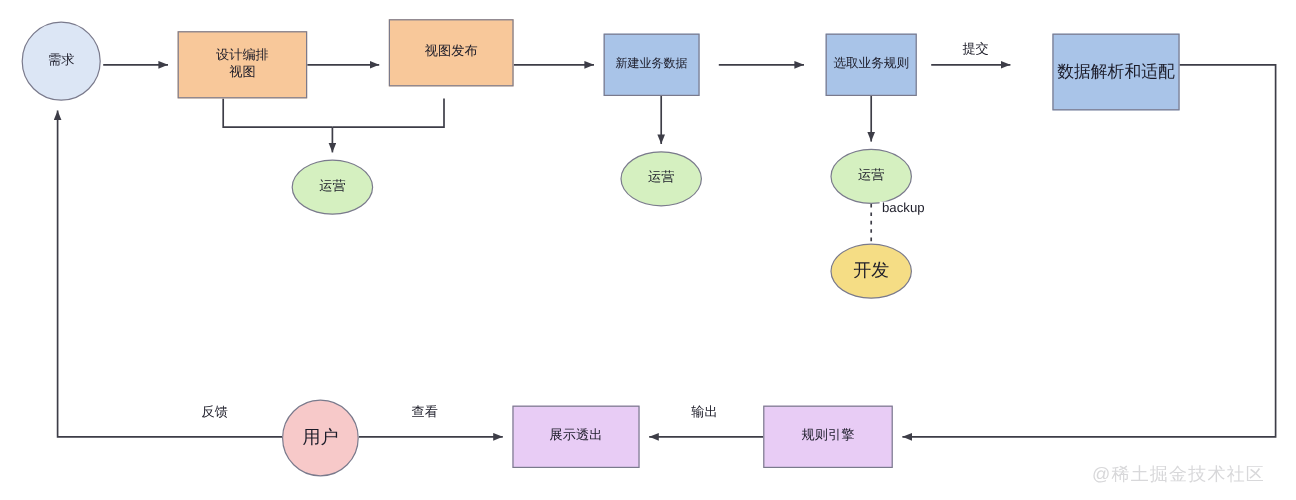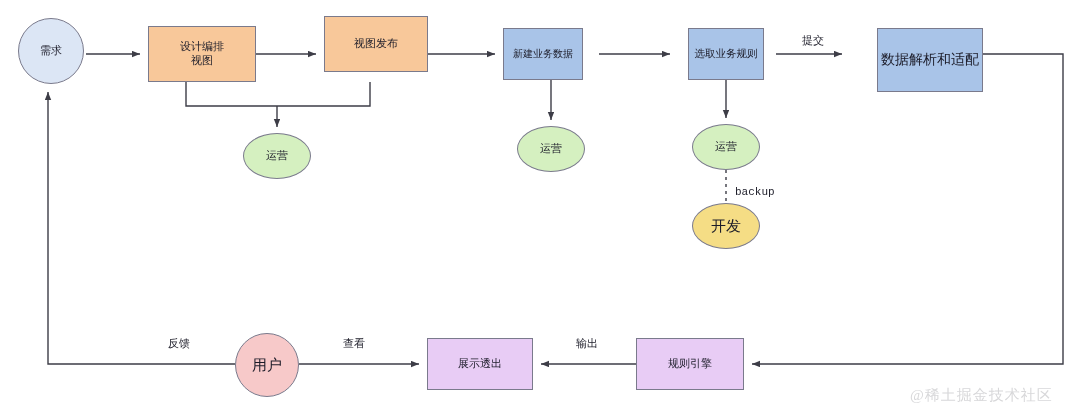--- a/index.html
+++ b/index.html
@@ -4,21 +4,21 @@
 <style>
   html,body{margin:0;padding:0;background:#ffffff;}
   body{font-family:"Liberation Sans","DejaVu Sans",sans-serif;}
   #canvas{position:relative;width:1080px;height:417px;background:#ffffff;overflow:hidden;}
   svg.edges{position:absolute;left:0;top:0;width:1080px;height:417px;pointer-events:none;}
   .node{position:absolute;box-sizing:border-box;display:flex;align-items:center;justify-content:center;text-align:center;line-height:1.25;color:#1b1b28;}
   .node.rect{border:1px solid #7a7a8c;}
   .node.circle{border:1px solid #7a7a8c;border-radius:50%;}
   .node.ellipse{border:1px solid #7a7a8c;border-radius:50%;}
   .edge-lbl{position:absolute;color:#20202c;white-space:nowrap;background:#ffffff;padding:0 2px;text-align:right;}
-  .watermark{position:absolute;color:#d8d8da;white-space:nowrap;font-size:15px;letter-spacing:1px;font-family:Liberation Serif, serif;}
+  .watermark{position:absolute;color:#d8d8da;white-space:nowrap;font-size:15px;letter-spacing:1px;}
 </style>
 </head>
 <body>
 
 <div id="canvas">
 
   <svg class="edges" viewBox="0 0 1080 417">
     <defs>
       <marker id="arrow" markerWidth="9" markerHeight="9" refX="8" refY="3.2" orient="auto" markerUnits="userSpaceOnUse">
         <path d="M0,0 L8,3.2 L0,6.4 z" fill="#3d3d47"></path>
@@ -104,21 +104,21 @@
   <div class="node rect" style="left:427px;top:338px;width:106px;height:52px;background:#e8ccf5;font-size:11px;">
     <span>展示透出</span>
   </div>
 
   <div class="node rect" style="left:636px;top:338px;width:108px;height:52px;background:#e8ccf5;font-size:11px;">
     <span>规则引擎</span>
   </div>
 
   <div class="edge-lbl" style="left:800px;top:33px;font-size:11px;">提交</div>
 
-  <div class="edge-lbl" style="left:733px;top:186px;font-size:11px;font-family:Liberation Mono, monospace;">backup</div>
+  <div class="edge-lbl" style="left:733px;top:168px;font-size:11px;">backup</div>
 
   <div class="edge-lbl" style="left:166px;top:336px;font-size:11px;">反馈</div>
 
   <div class="edge-lbl" style="left:341px;top:336px;font-size:11px;">查看</div>
 
   <div class="edge-lbl" style="left:574px;top:336px;font-size:11px;">输出</div>
 
   <div class="watermark" style="left:910px;top:386px;">@稀土掘金技术社区</div>
 
 </div>

